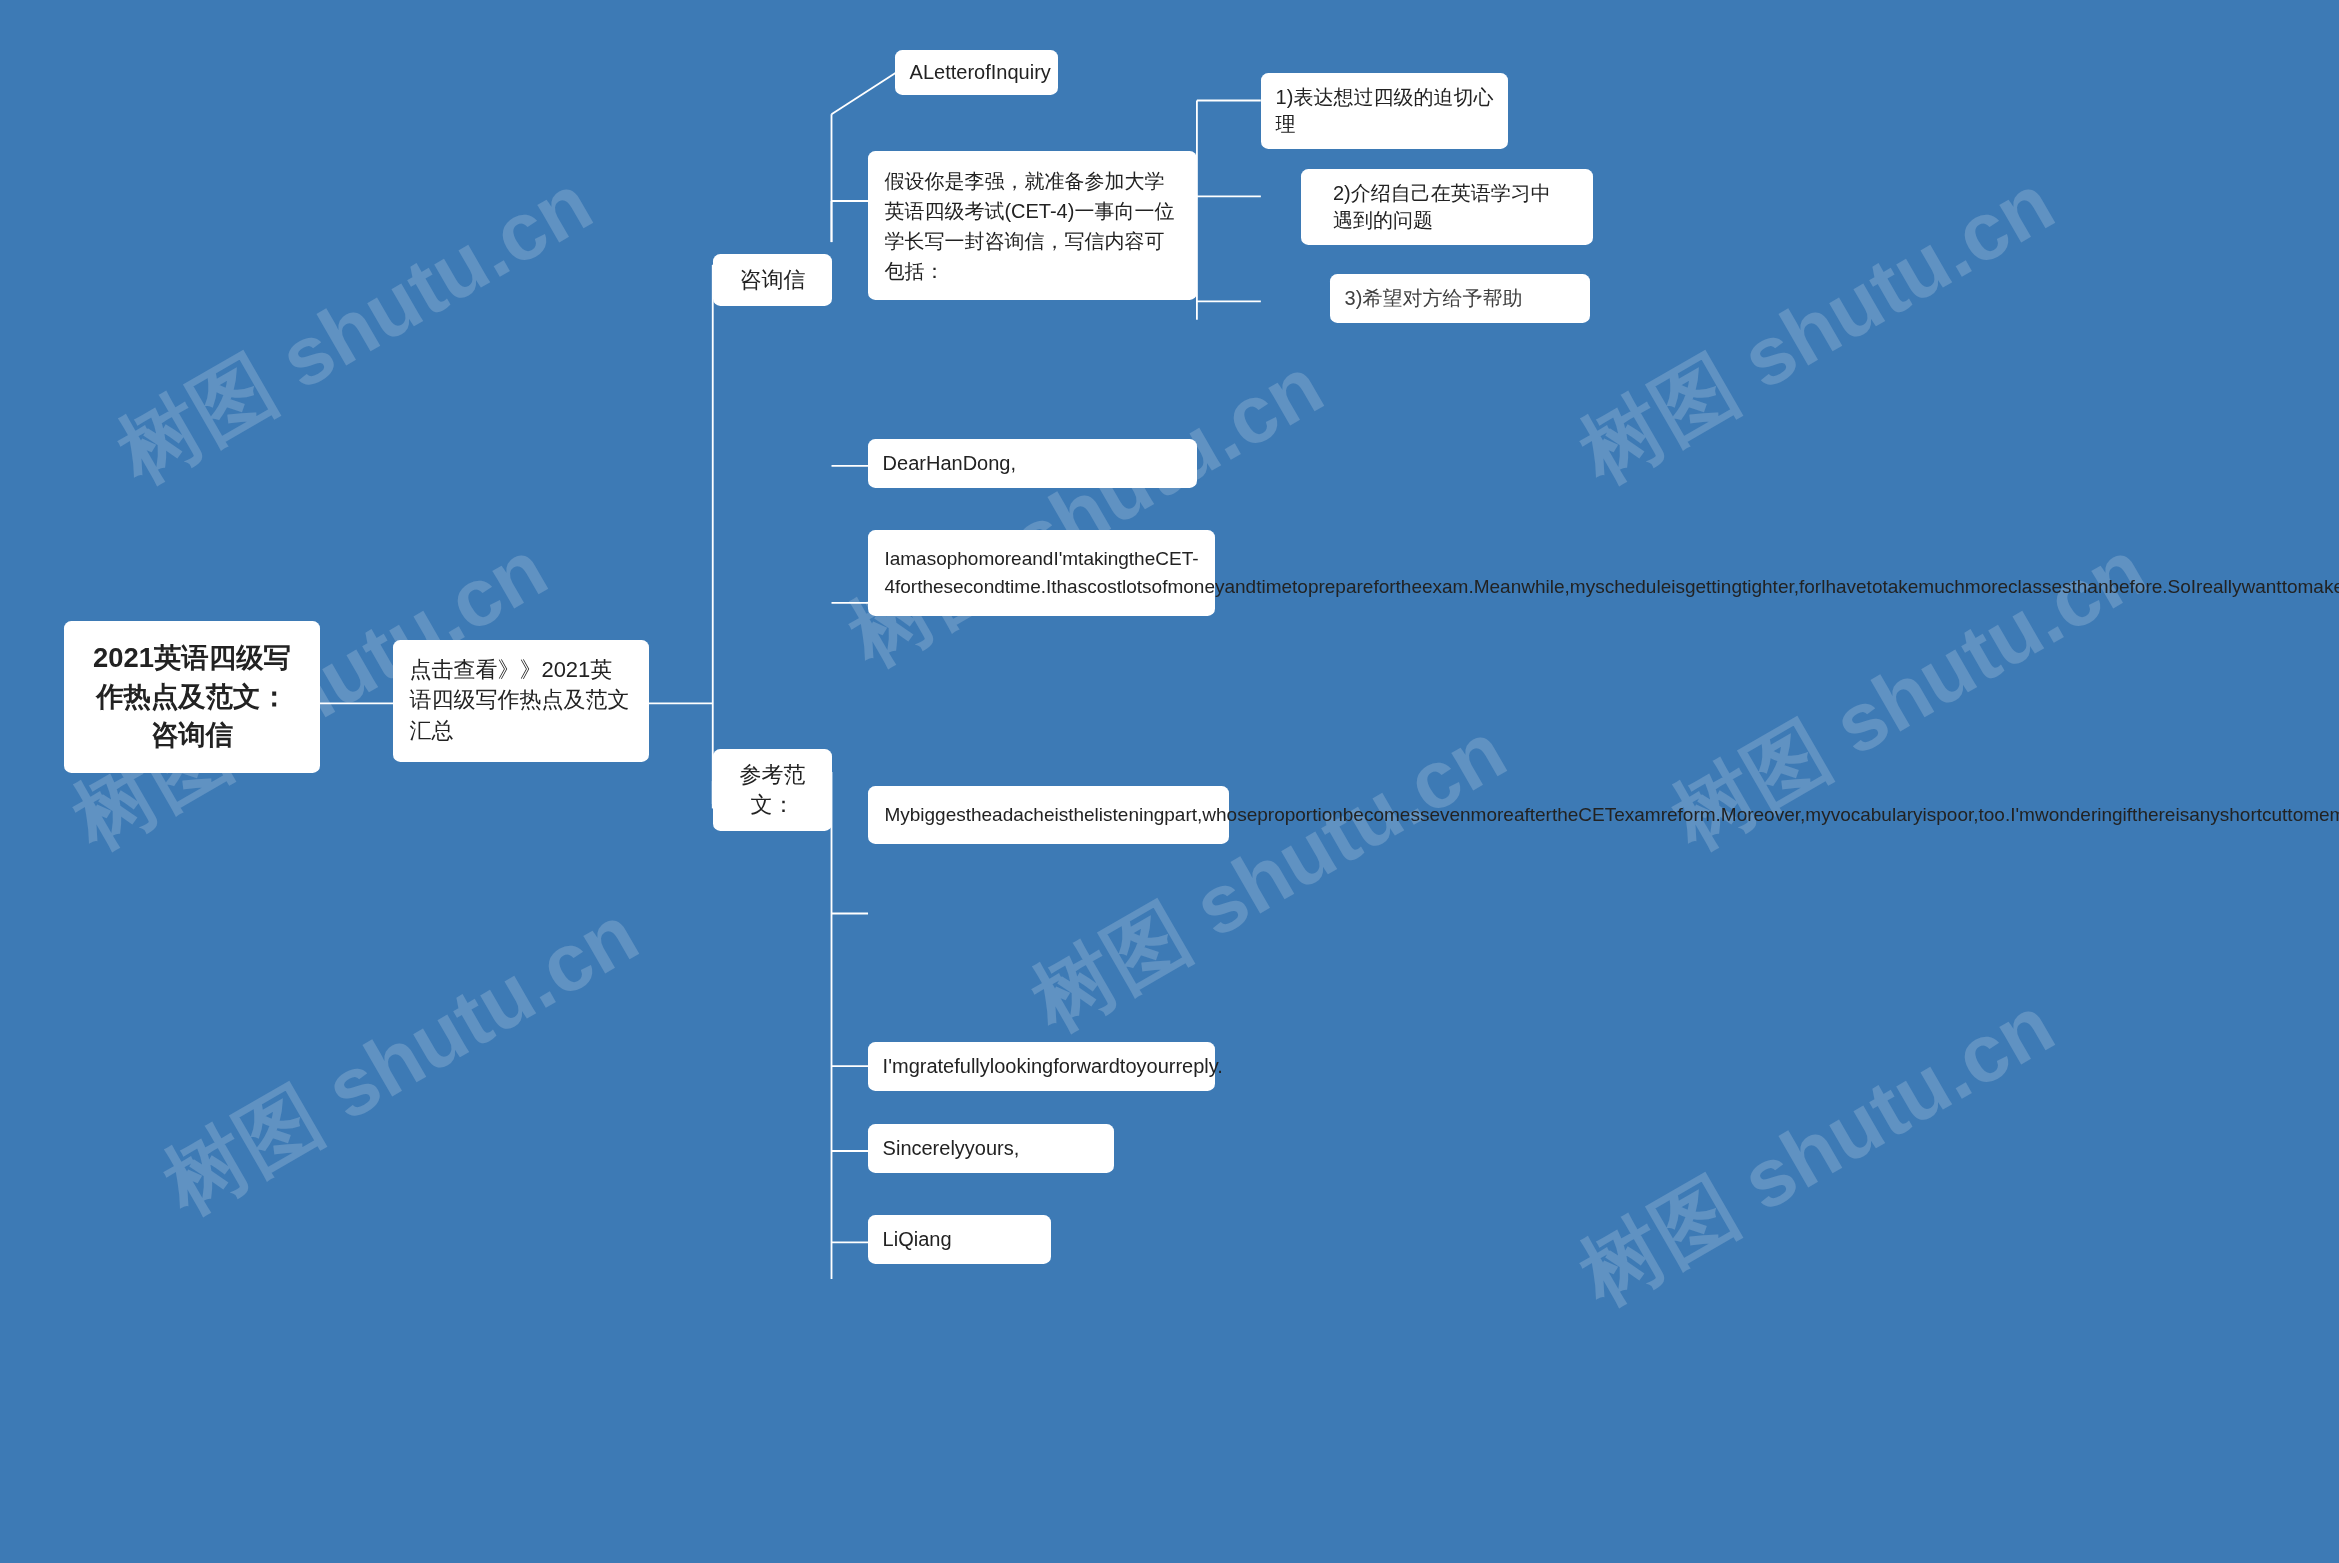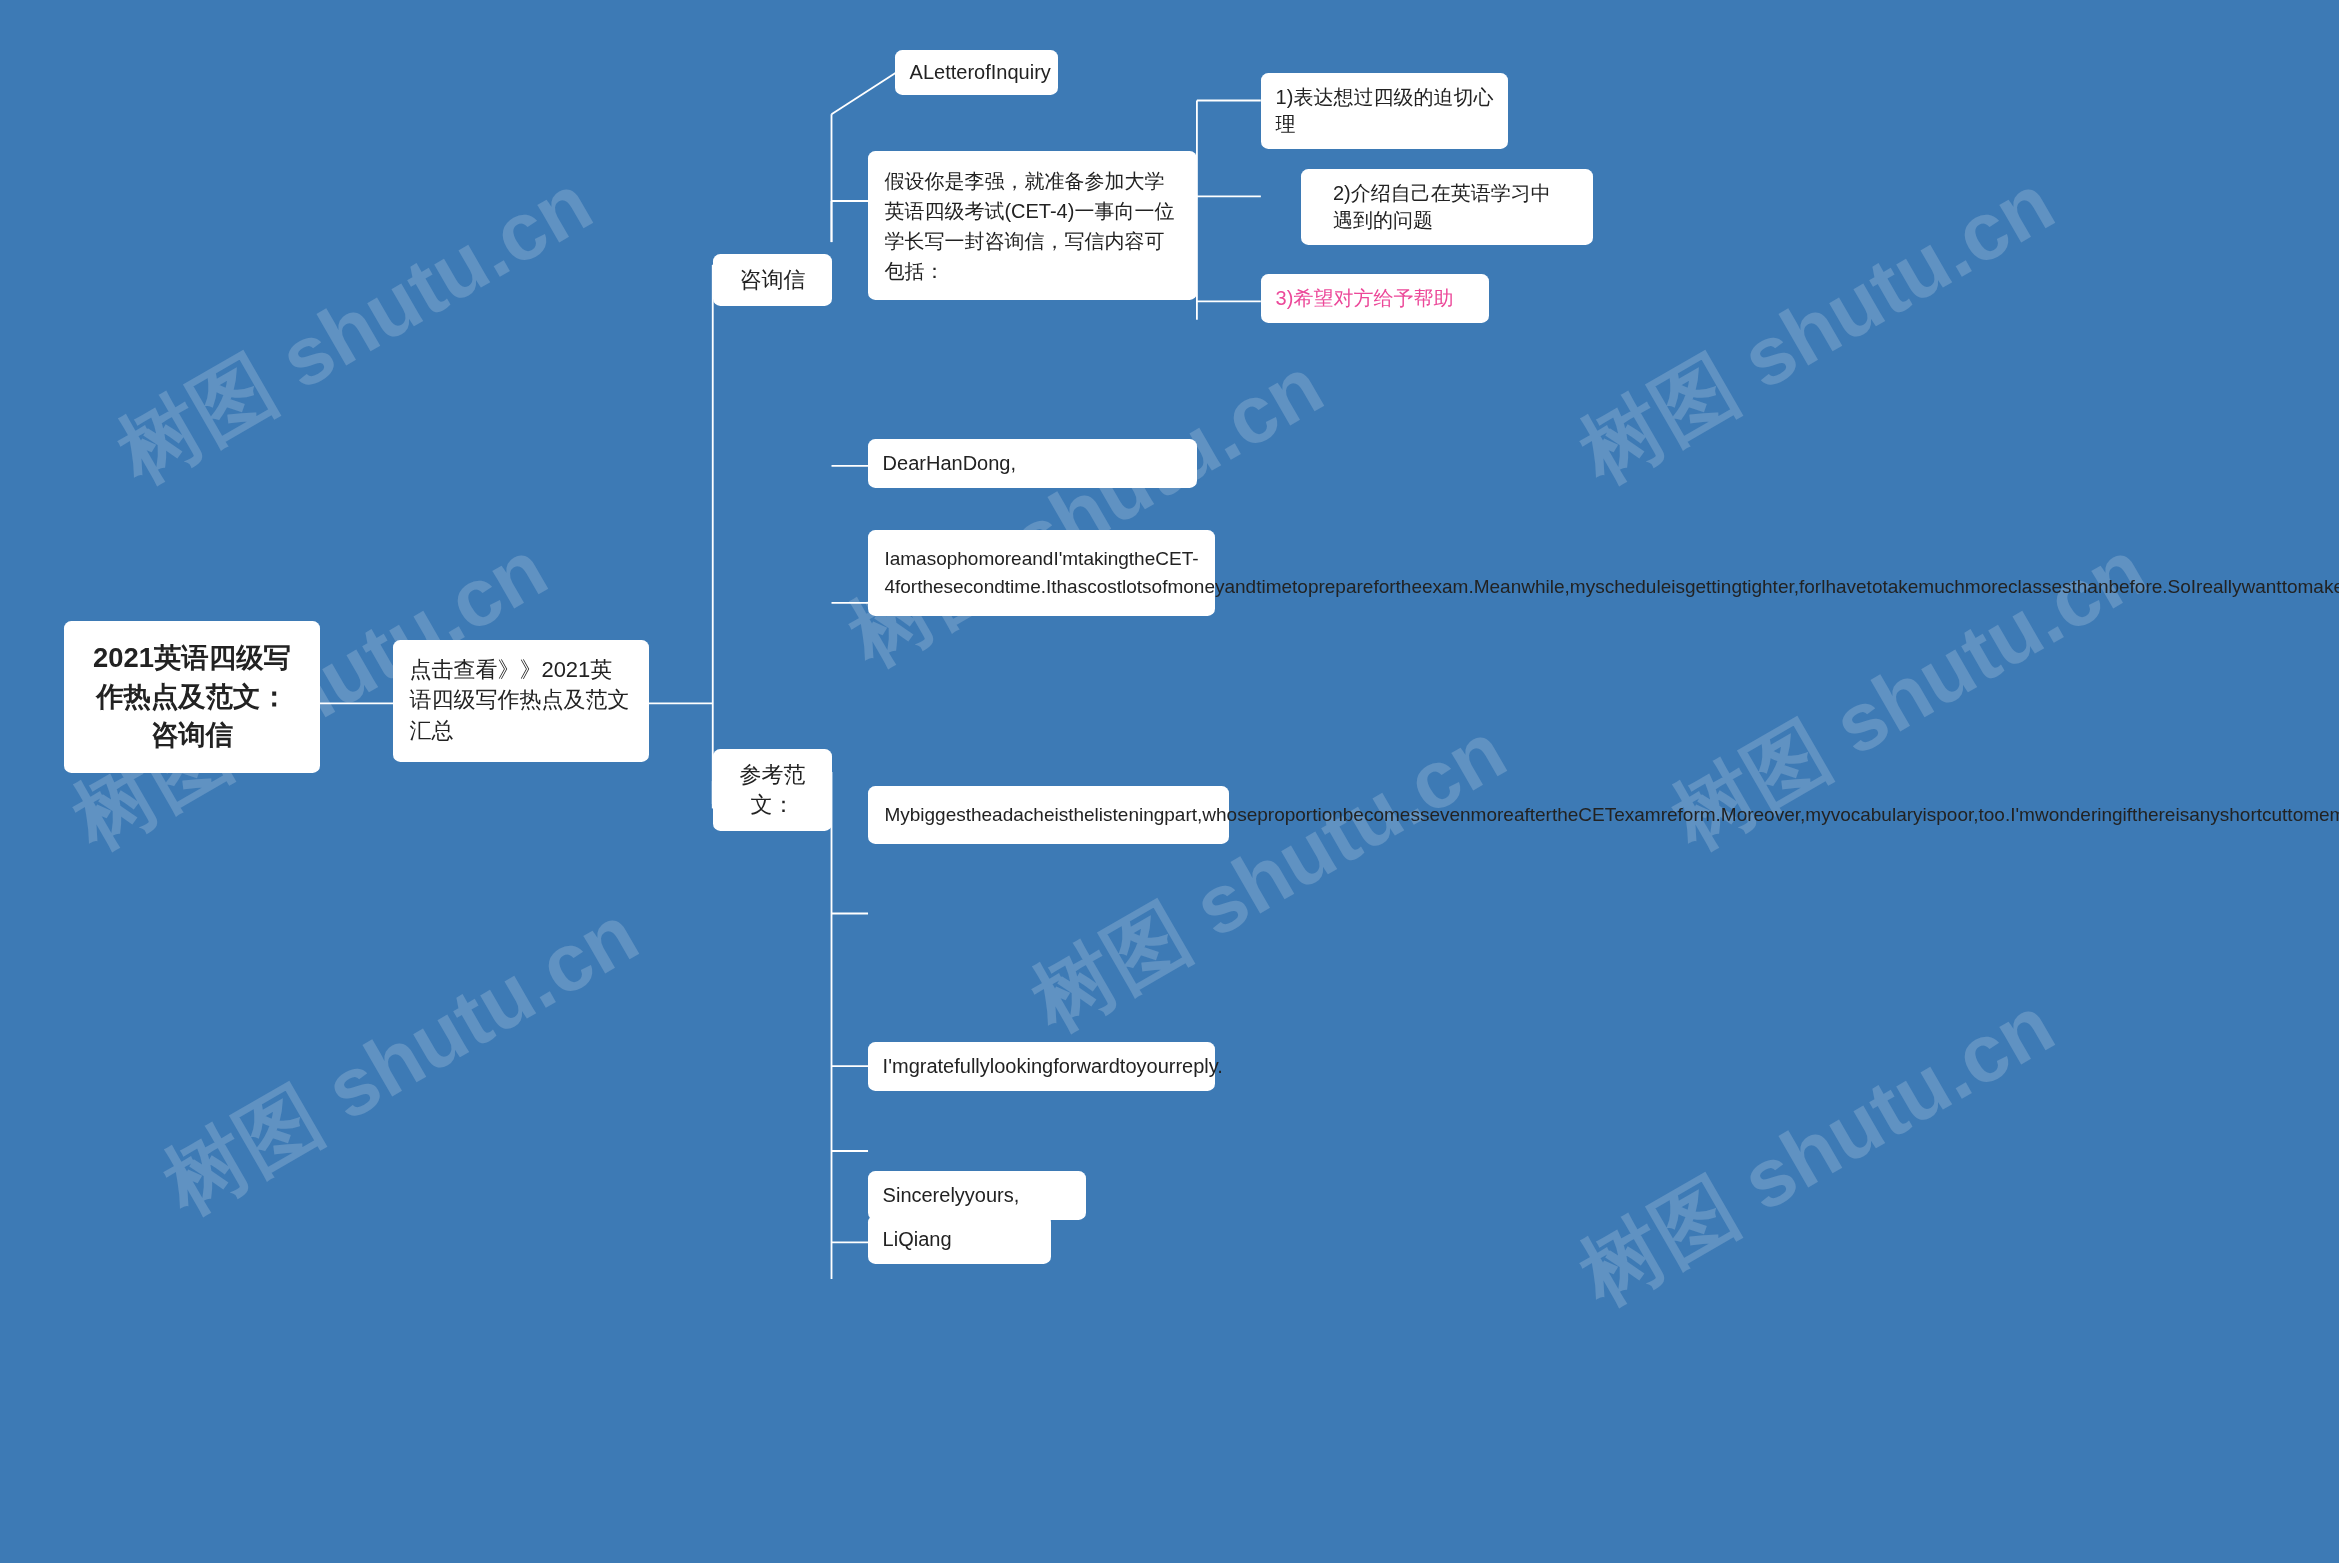--- a/index.html
+++ b/index.html
@@ -121,26 +121,26 @@
       left: 1261px;
       top: 169px;
       width: 292px;
       padding: 11px 32px;
       font-size: 20px;
       color: #222;
       margin-left: 40px;
     }
 
     .node-tip3 {
-      left: 1261px;
+      left: 1330px;
       top: 274px;
-      width: 228px;
+      width: 260px;
       padding: 11px 14.6px;
       font-size: 20px;
-      color: #ec4899;
+      color: #404040;
     }
 
     .node-ref-label {
       left: 713px;
       top: 749px;
       width: 119px;
       padding: 11px 12.8px;
       font-size: 22px;
       color: #222;
       text-align: center;
@@ -180,25 +180,24 @@
       top: 1042px;
       width: 347px;
       padding: 12.8px 14.6px;
       font-size: 20px;
       color: #222;
     }
 
     .node-closing2 {
       left: 868px;
       top: 1124px;
-      width: 218px;
+      width: 246px;
       padding: 12.8px 14.6px;
       font-size: 20px;
       color: #222;
-      margin-top: 47px;
     }
 
     .node-closing3 {
       left: 868px;
       top: 1215px;
       width: 183px;
       padding: 12.8px 14.6px;
       font-size: 20px;
       color: #222;
     }

